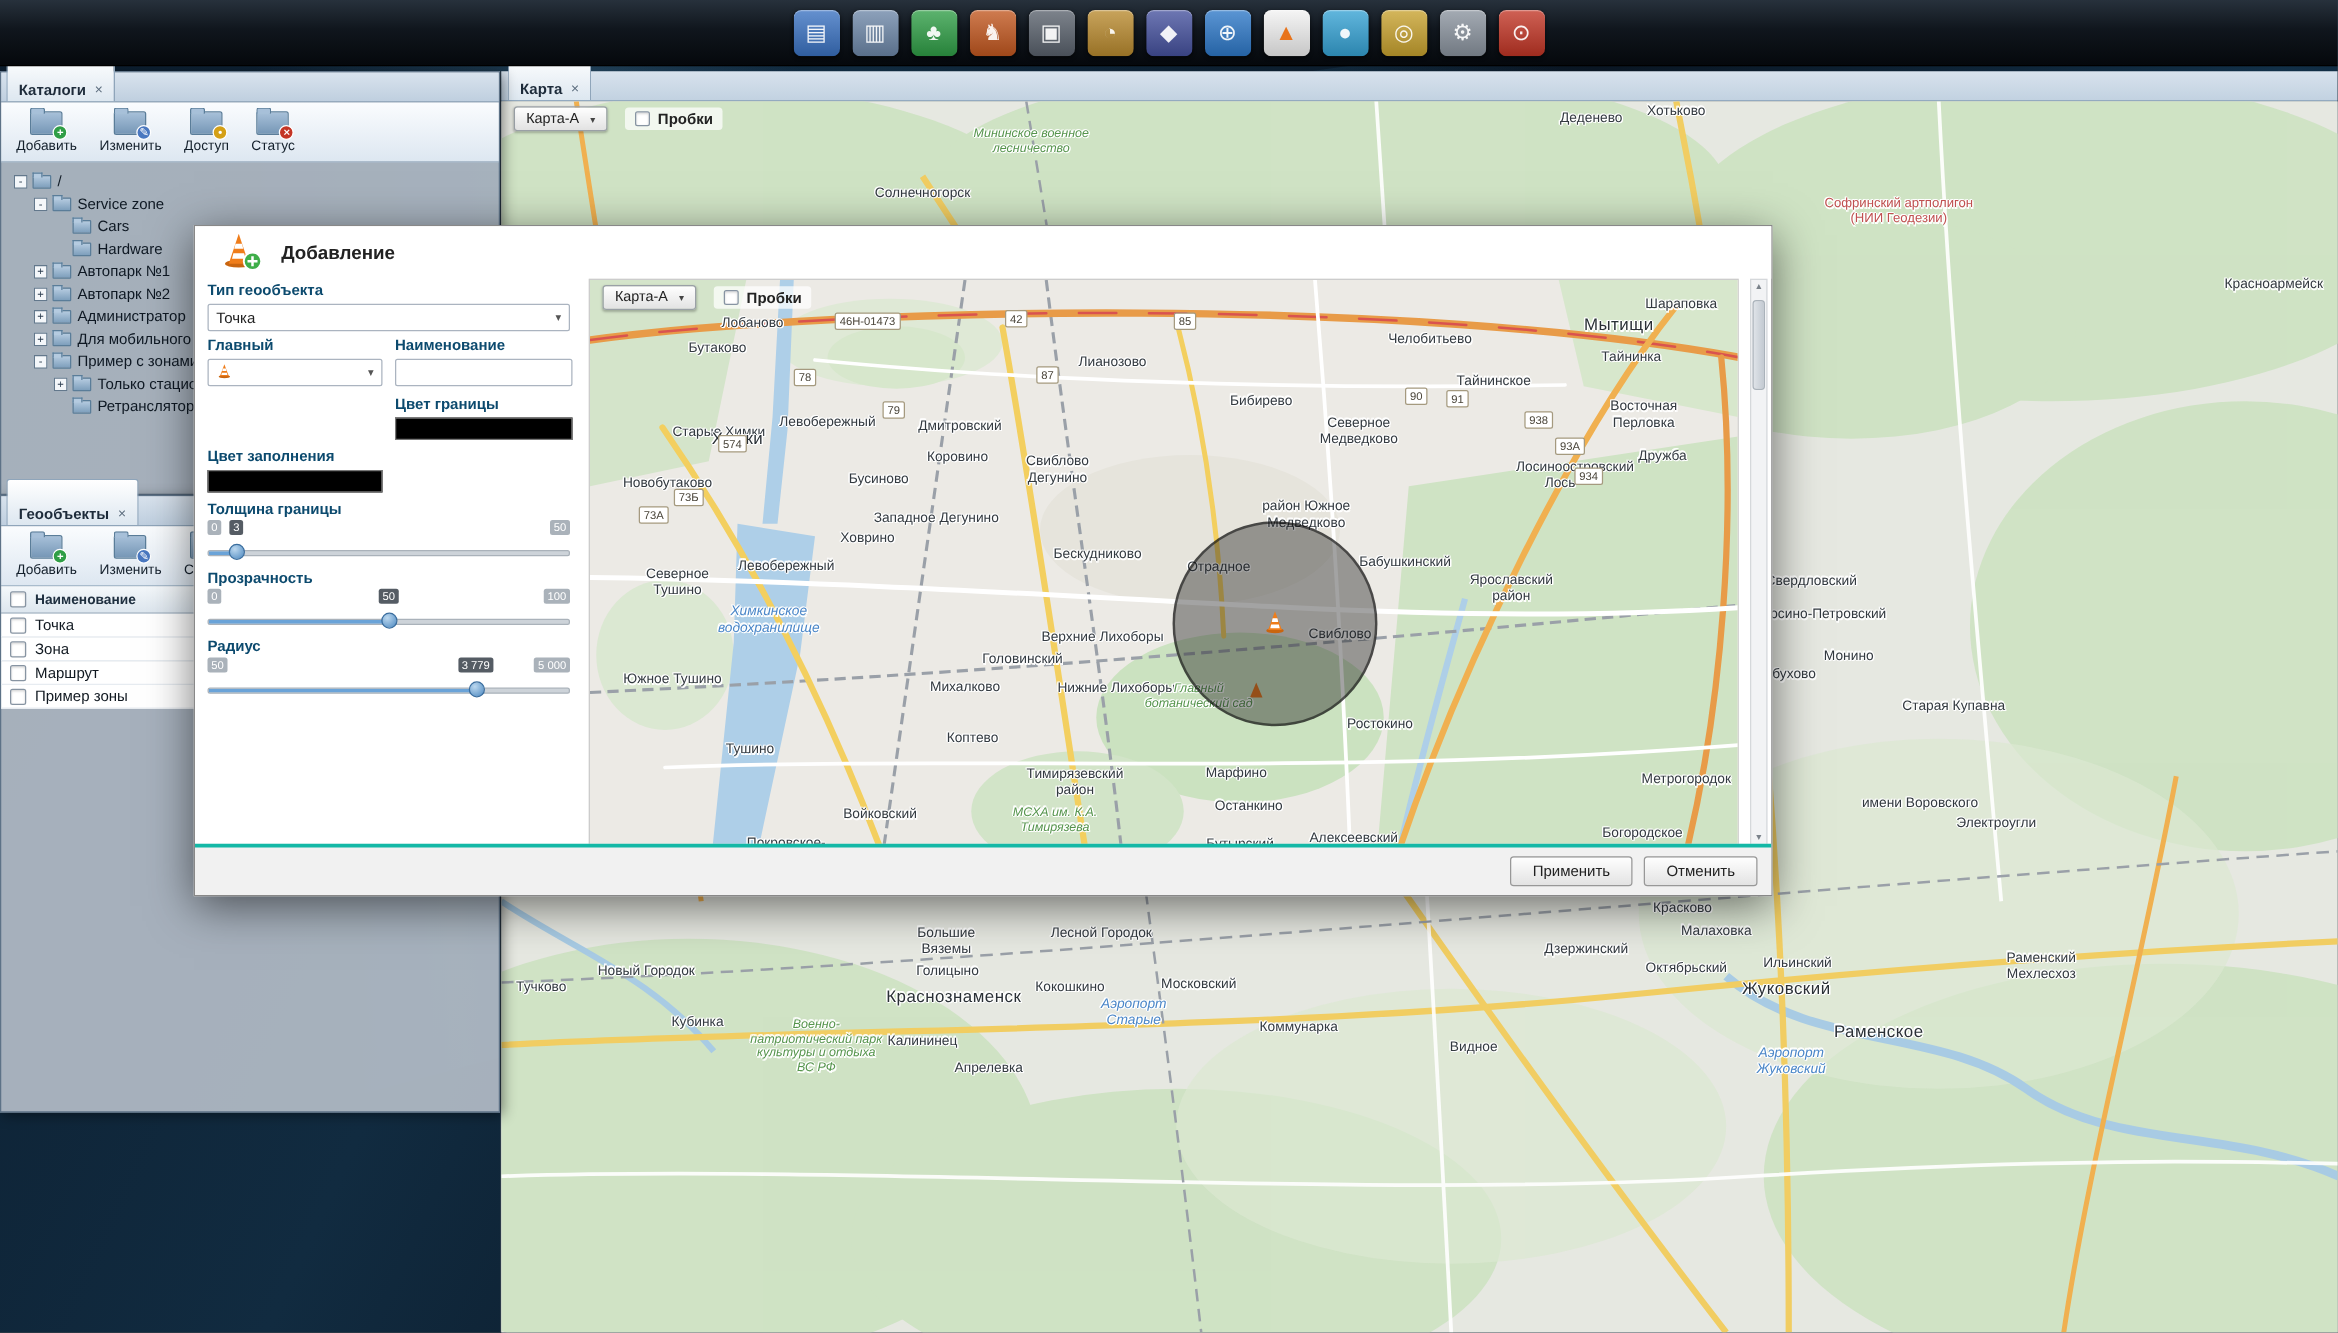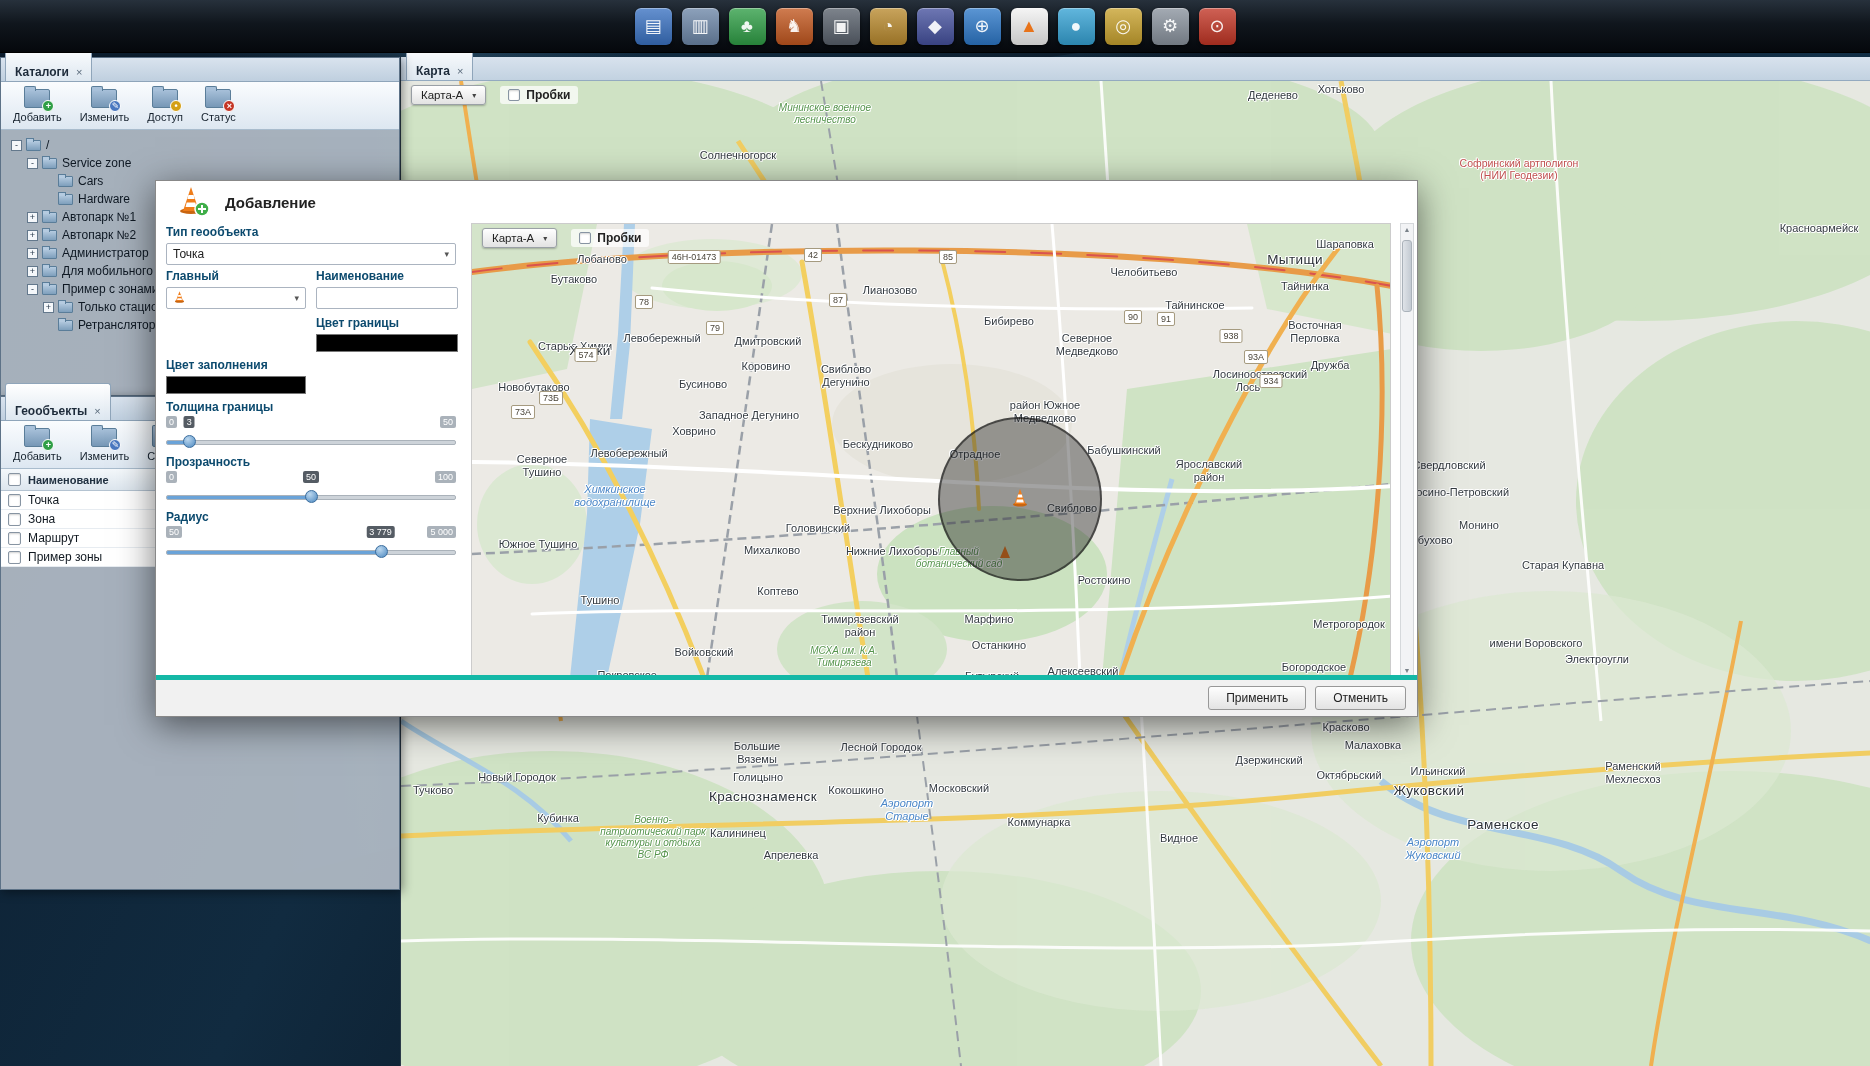--- a/index.html
+++ b/index.html
@@ -69,21 +69,21 @@
 .s-min,.s-max,.s-val{position:absolute;top:2px;background:#aab2ba;color:#fff;font-size:9px;line-height:12px;padding:0 3px;border-radius:2px;white-space:nowrap}
 .s-min{left:0}.s-max{right:0}
 .s-val{background:#555c64;transform:translateX(-50%)}
 .s-track{position:absolute;left:0;right:0;top:26px;height:5px;background:#cdd3d9;border:1px solid #aab2ba;border-radius:2px;overflow:hidden}
 .s-fill{height:100%;background:#6aa3d8}
 .s-handle{position:absolute;top:21px;width:13px;height:13px;border-radius:50%;background:radial-gradient(circle at 35% 30%,#bcd8ef,#4c88c0);border:1px solid #3a6d9e;cursor:grab}
 .dialog-map{position:absolute;left:315px;top:42px;width:920px;height:454px;overflow:hidden;background:#eceae5;border:1px solid #cccccc}
 .geo-circle{position:absolute;border-radius:50%;background:rgba(25,25,25,.40);border:2px solid rgba(10,10,10,.55);display:flex;align-items:center;justify-content:center;z-index:4}
 .dlg-scrollbar{position:absolute;right:3px;top:42px;width:14px;height:454px;background:#f2f3f5;border:1px solid #d5d8db;display:flex;flex-direction:column;align-items:center;justify-content:space-between;font-size:7px;color:#7a828a;padding:2px 0;cursor:pointer}
 .sb-thumb{position:absolute;top:16px;left:1px;width:10px;height:72px;background:linear-gradient(90deg,#dfe3e8,#c3cad2);border:1px solid #aab2ba;border-radius:3px}
-.dialog-footer{position:absolute;left:0;right:0;bottom:0;height:41px;background:#f1f1f1;border-top:5px solid #14b8a6;display:flex;align-items:center;justify-content:flex-end;gap:9px;padding-right:11px}
+.dialog-footer{position:absolute;left:0;right:0;bottom:0;height:41px;background:#f1f1f1;border-top:3px solid #14b8a6;display:flex;align-items:center;justify-content:flex-end;gap:9px;padding-right:11px}
 .btn{background:linear-gradient(#fefefe,#e3e3e3);border:1px solid #989898;border-radius:3px;font-size:12px;color:#222;padding:4px 17px;cursor:pointer;font-family:inherit}
 </style>
 </head>
 <body>
 
 <div class="desktop">
   <div class="streak s1"></div>
   <div class="streak s2"></div>
   <div class="streak s3"></div>
 </div>

